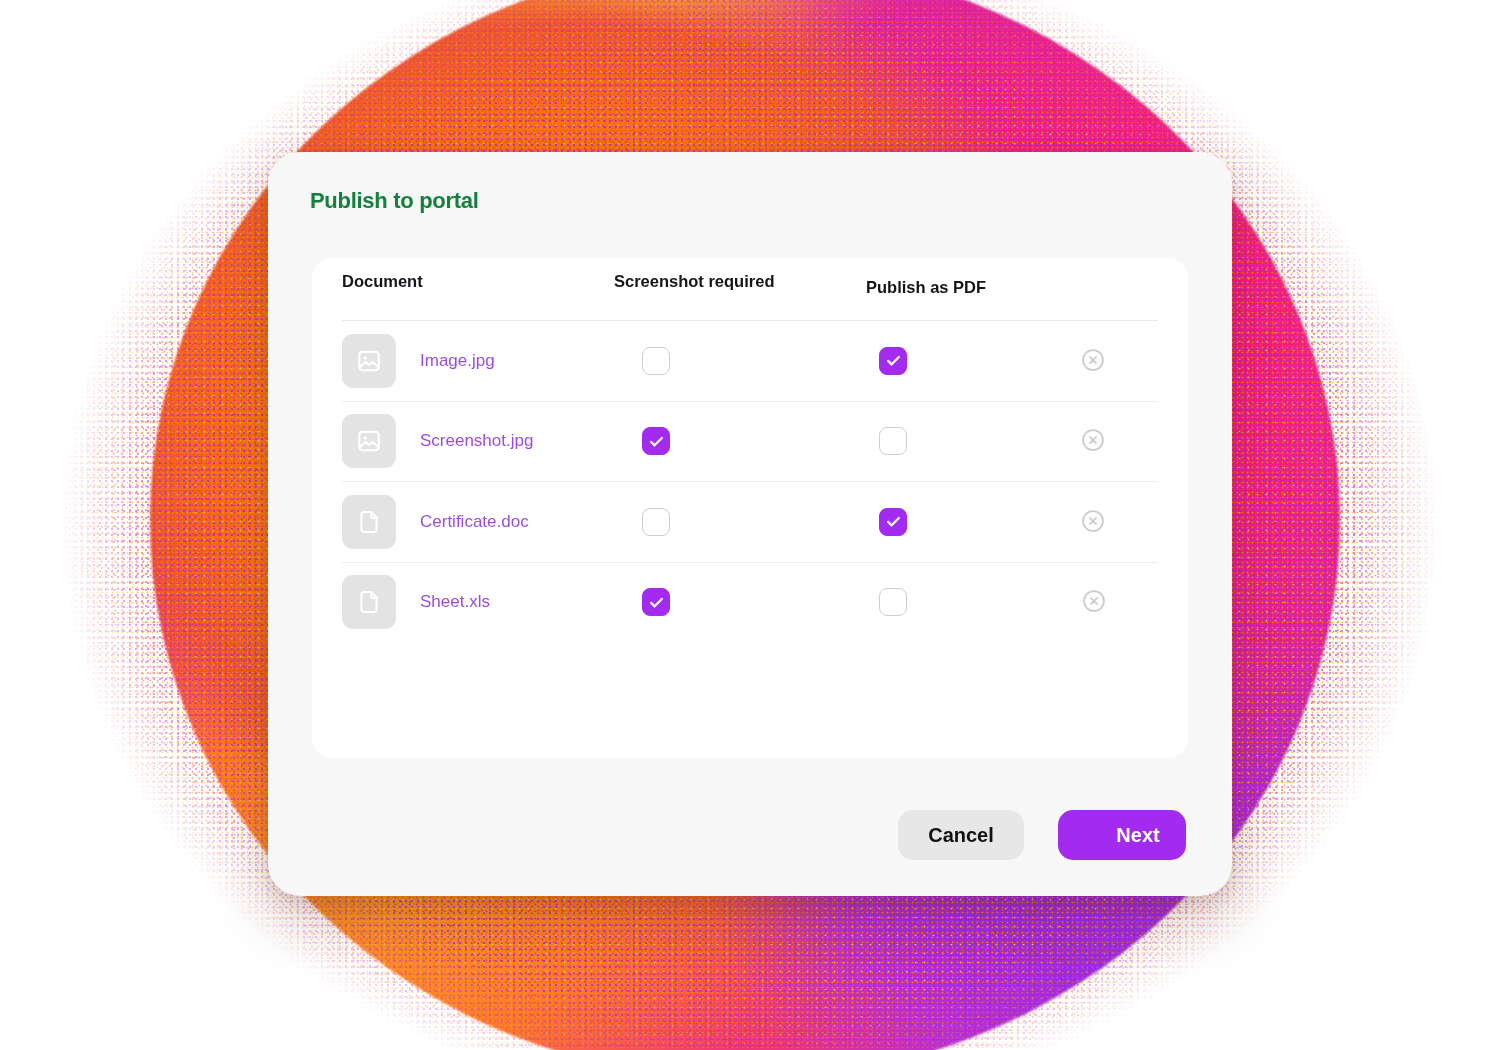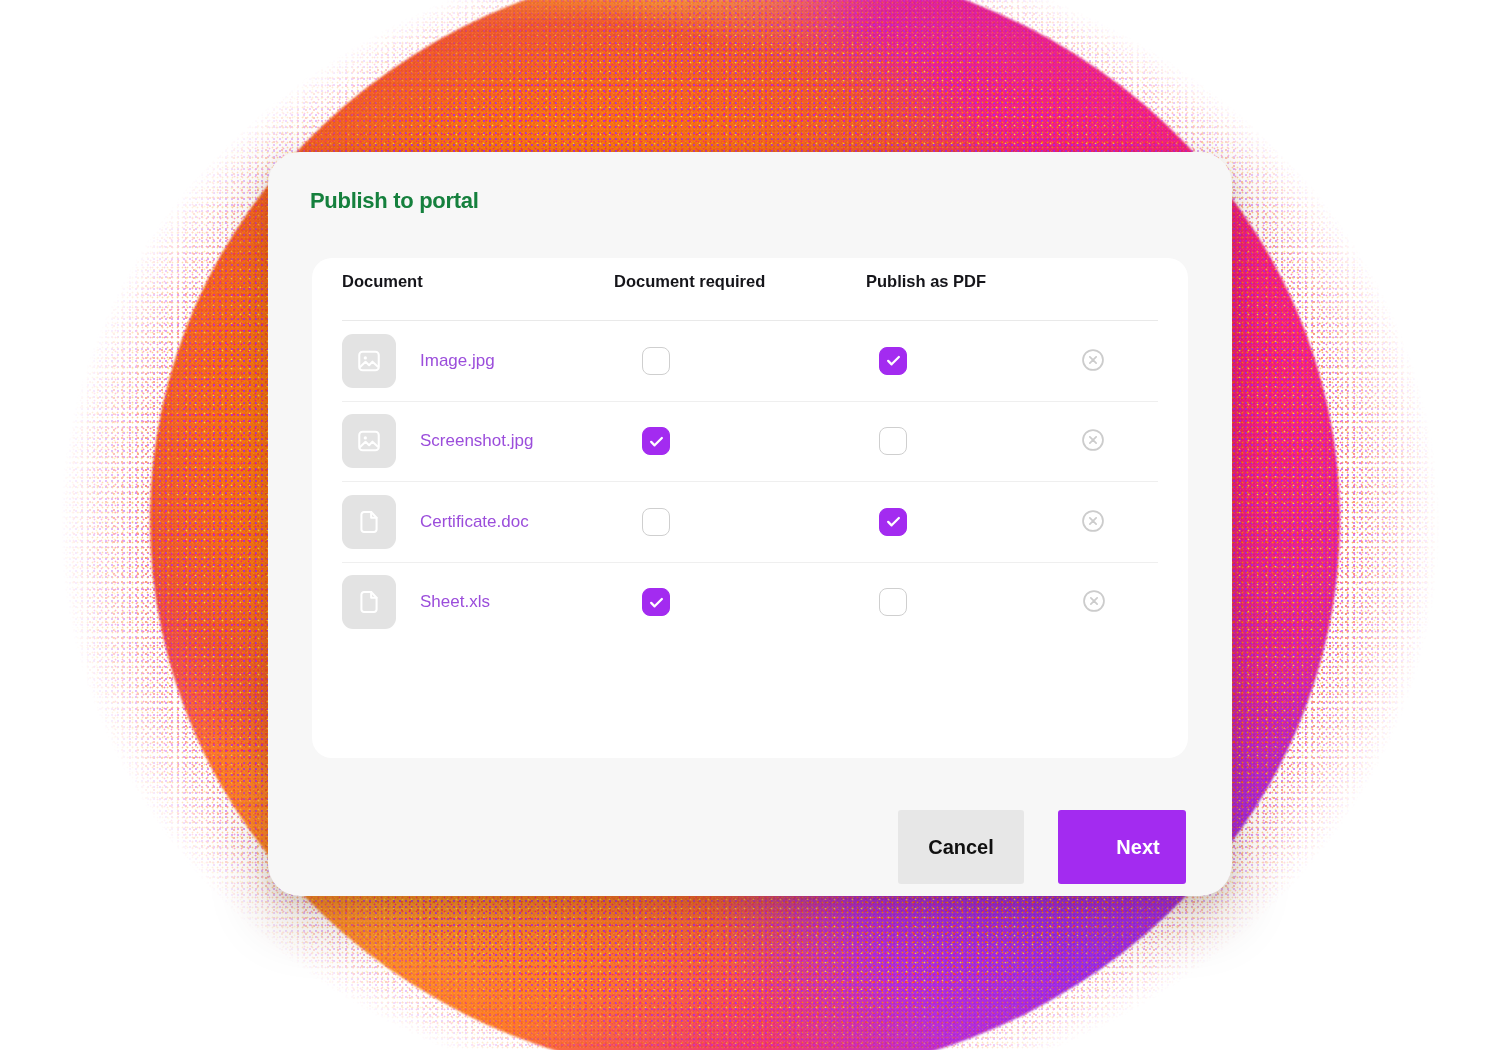--- a/index.html
+++ b/index.html
@@ -141,21 +141,21 @@
   .th {
     position: absolute;
     top: 14px;
     font-size: 16.5px;
     font-weight: bold;
     color: #15151a;
     white-space: nowrap;
   }
   .th-doc  { left: 0px; }
   .th-sig  { left: 272px; }
-  .th-pdf  { left: 524px; }
+  .th-pdf  { left: 524px; margin-top: 6px; }
 
   
   #rows { margin: 0 30px; }
   .row {
     position: relative;
     height: 79.5px;
     border-bottom: 1px solid #efefef;
   }
   .row:last-child { border-bottom: none; text-align: center; }
 
@@ -225,23 +225,23 @@
   #footer {
     position: absolute;
     left: 0;
     right: 0;
     bottom: 0;
     height: 138px;
   }
   .btn {
     position: absolute;
     top: 52px;
-    height: 74px;
+    height: 50px;
     border: none;
-    border-radius: 3px;
+    border-radius: 15px;
     font-family: "Liberation Sans", sans-serif;
     font-size: 20px;
     font-weight: bold;
     cursor: pointer;
     padding: 0;
   }
   #btn-cancel {
     right: 208px;
     width: 126px;
     background: #e7e7e7;
@@ -266,21 +266,21 @@
 </div>
 
 <div id="modal">
 
   <div id="modal-title">Publish to portal</div>
 
   <div id="doc-card">
 
     <div id="table-head">
       <div class="th th-doc">Document</div>
-      <div class="th th-sig">Document required</div>
+      <div class="th th-sig">Screenshot required</div>
       <div class="th th-pdf">Publish as PDF</div>
     </div>
 
     <div id="rows">
 
       <div class="row">
         <div class="file-icon">
           <svg width="26" height="26" viewBox="0 0 24 24" fill="none" stroke="#ffffff" stroke-width="1.9" stroke-linecap="round" stroke-linejoin="round">
             <rect x="3" y="3.5" width="18" height="17" rx="3"></rect>
             <circle cx="8.6" cy="9.2" r="1.5" fill="#ffffff" stroke="none"></circle>

